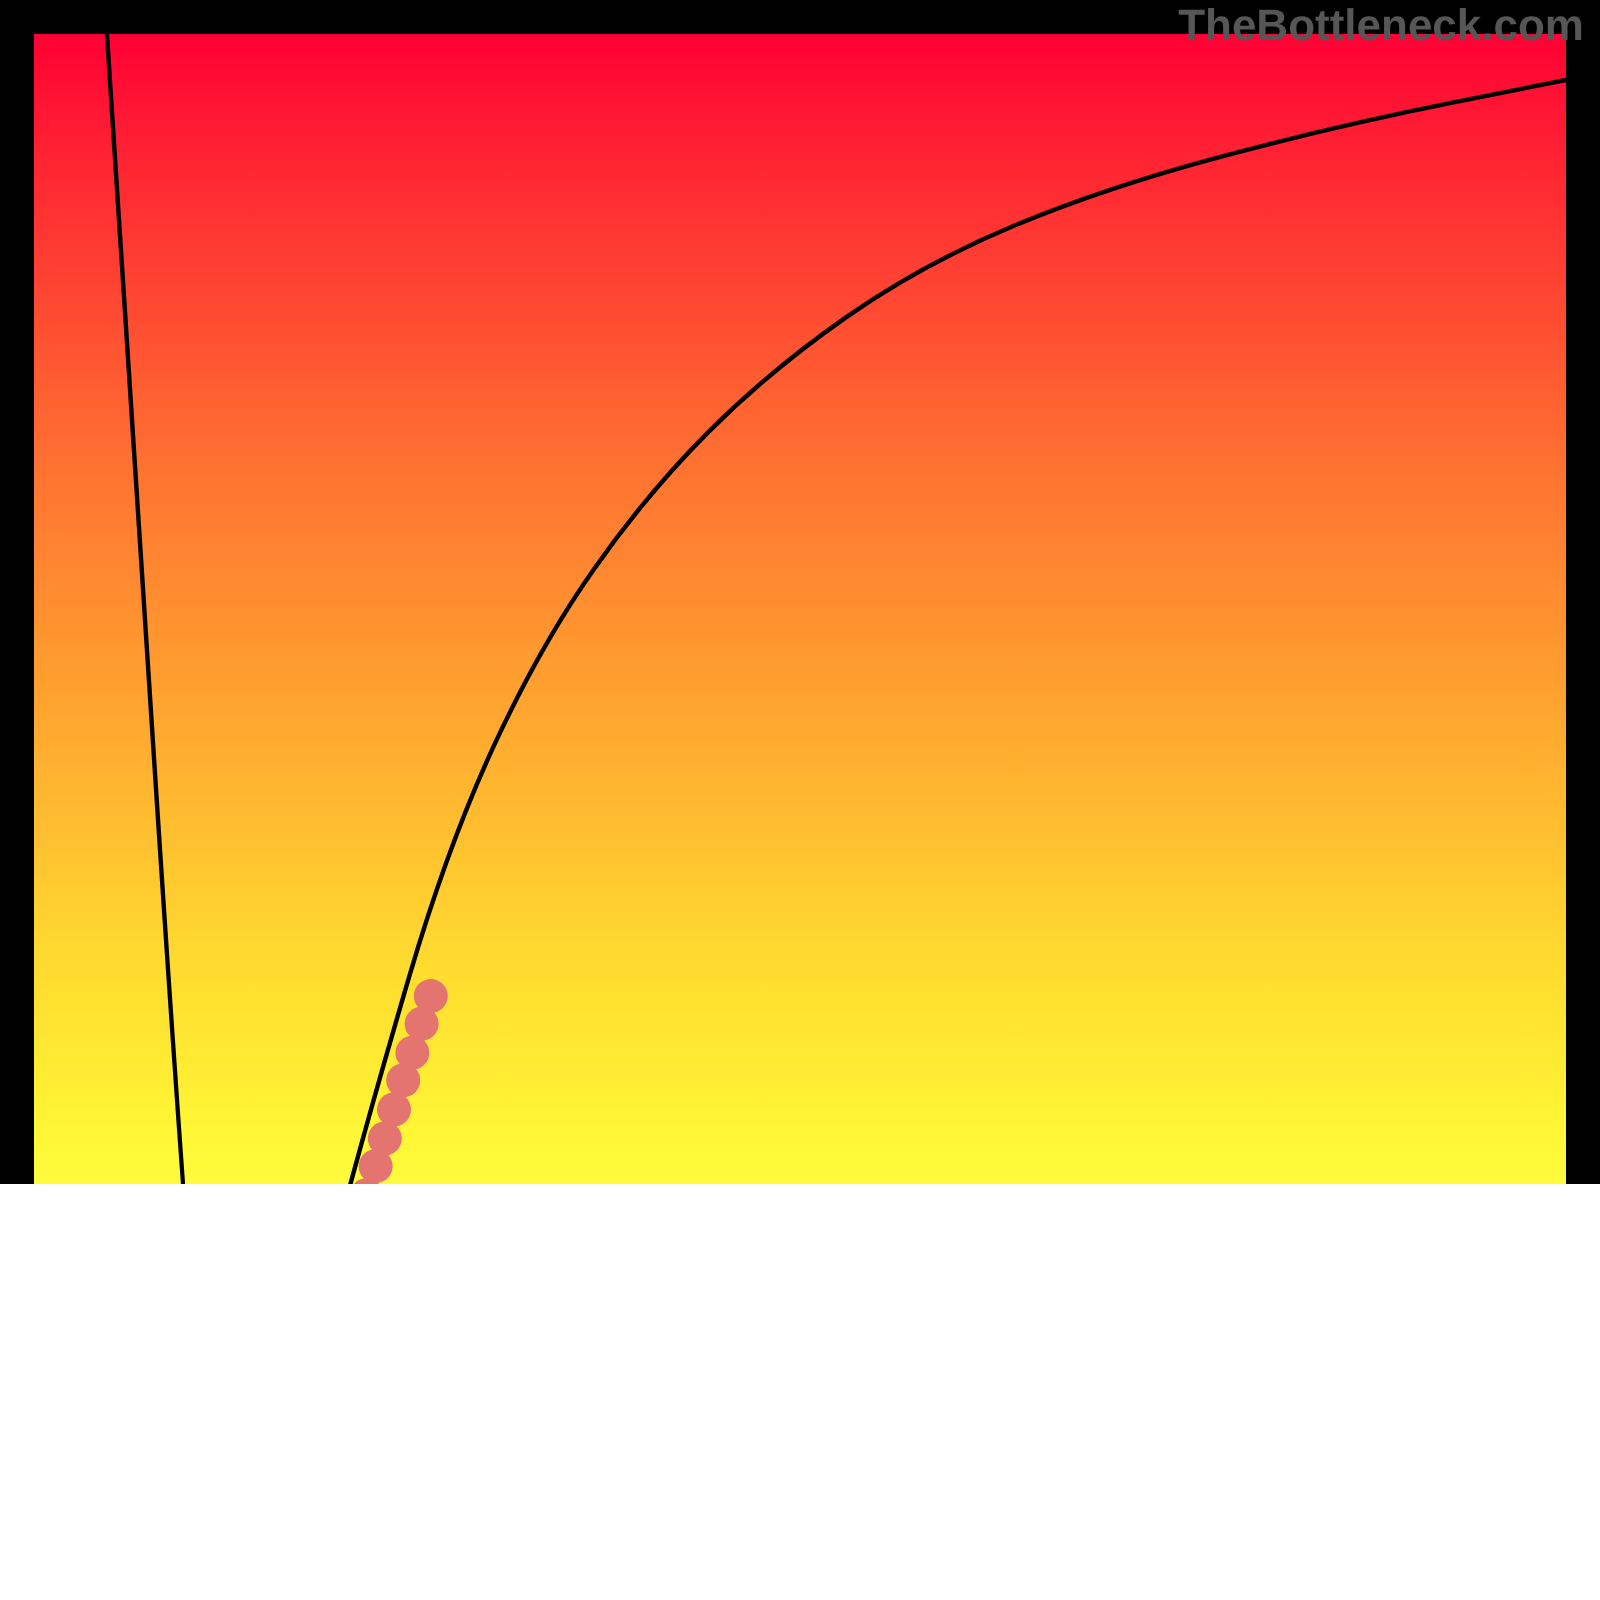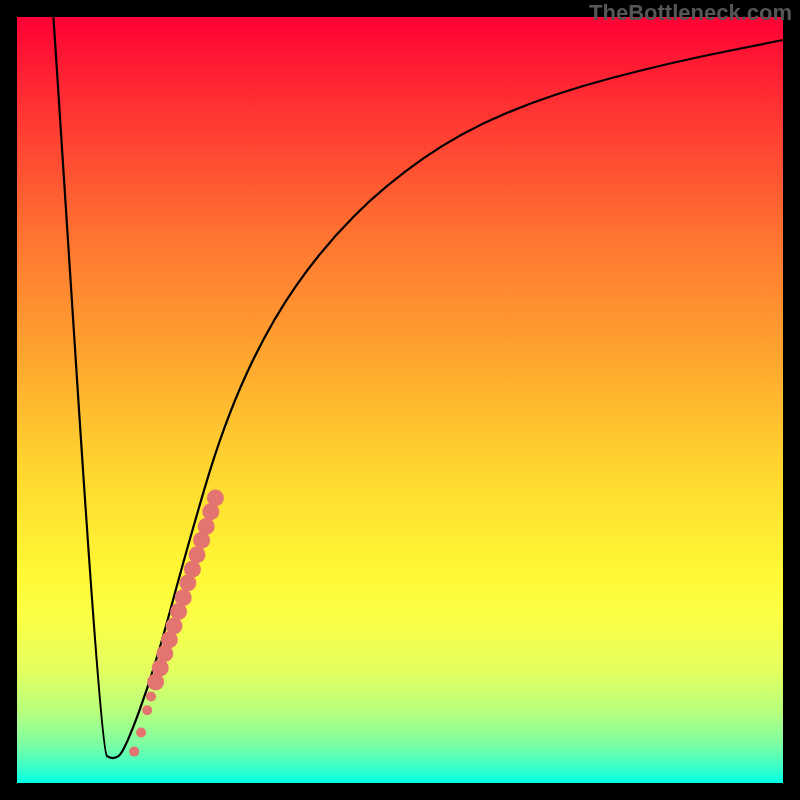--- a/index.html
+++ b/index.html
@@ -2,21 +2,21 @@
 <html><head>
 <meta charset="utf-8">
 <style>
   body {
     margin: 0;
     padding: 0;
     background: #ffffff;
   }
   .chart-container {
     width: 800px;
-    height: 800px;
+    height: 592px;
     position: relative;
     background: #000000;
   }
   .plot-area {
     position: absolute;
     left: 17px;
     top: 17px;
     width: 766px;
     height: 766px;
     background: linear-gradient(to bottom,

